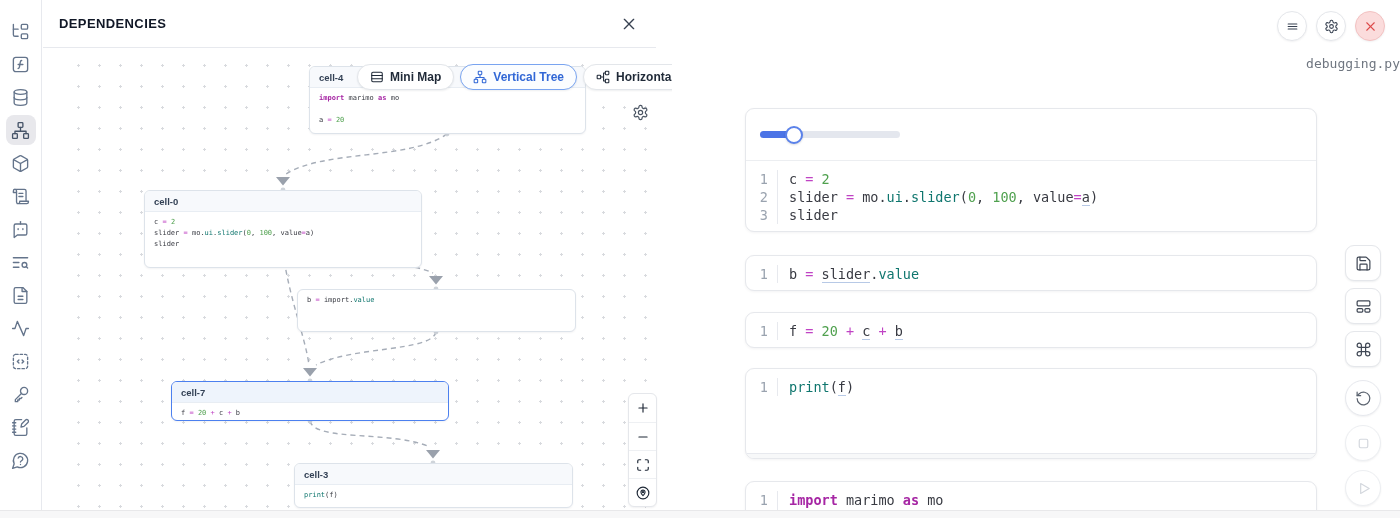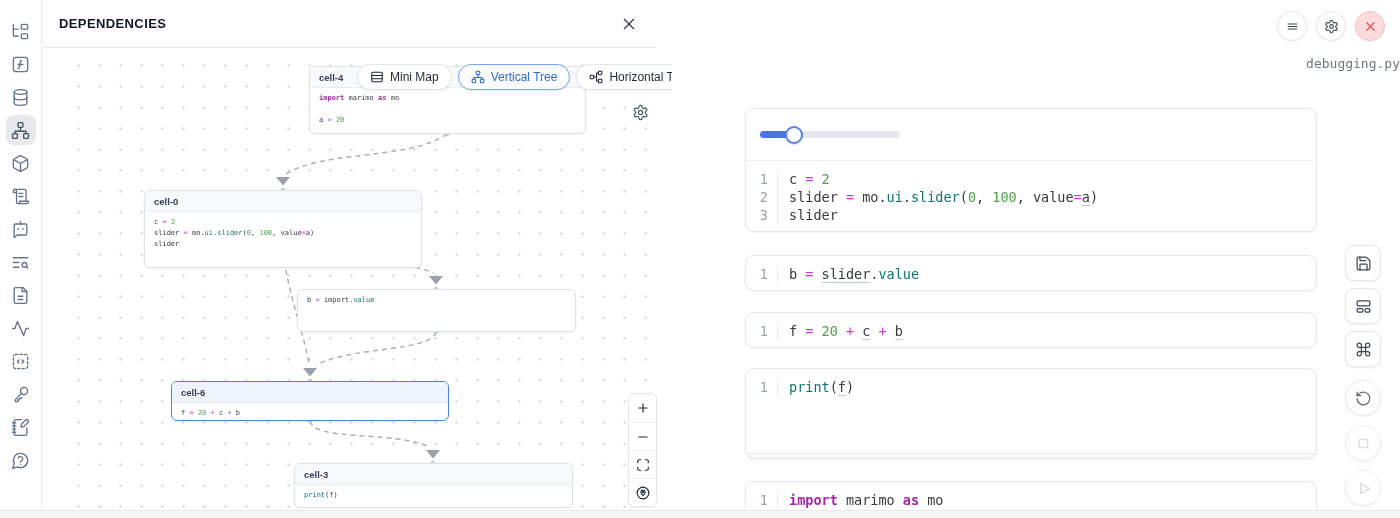--- a/index.html
+++ b/index.html
@@ -37,21 +37,21 @@
   .gnode-h { background:#f7f9fc; border-bottom:1px solid #e8edf3; padding:3px 9px 2px;
              font-size:9.5px; font-weight:700; color:#334155; height:21px; display:flex; align-items:center; }
   .gnode.selected .gnode-h { background:#eef4fc; }
   .gnode-b { padding:5px 9px; font-family:"DejaVu Sans Mono", monospace; font-size:7px;
              line-height:11px; color:#4b5563; }
   .gl { white-space:pre; }
 
   .viewbtns { position:absolute; left:298px; top:16px; display:flex; gap:6px; z-index:5; }
   .vbtn { height:26px; padding:0 12px; border-radius:13px; background:#fff; border:1px solid #e3e6ea;
           box-shadow:0 1px 2px rgba(15,23,42,.07); display:flex; align-items:center; gap:6px;
-          font-size:12px; font-weight:400; color:#1f2937; cursor:pointer; white-space:nowrap;
+          font-size:12px; font-weight:700; color:#1f2937; cursor:pointer; white-space:nowrap;
           font-family:"Liberation Sans", sans-serif; }
   .vbtn svg { width:14px; height:14px; stroke:currentColor; fill:none; stroke-width:1.8;
               stroke-linecap:round; stroke-linejoin:round; }
   .vbtn.active { border:1px solid #79a4f0; color:#3268d6; background:#fbfdff; }
 
   .graph-gear { position:absolute; left:570px; top:53px; width:22px; height:22px; border:none;
                 background:transparent; color:#4b5563; cursor:pointer; z-index:5;
                 display:flex; align-items:center; justify-content:center; }
   .graph-gear svg { width:17px; height:17px; stroke:currentColor; fill:none; stroke-width:1.7;
                     stroke-linecap:round; stroke-linejoin:round; }
@@ -288,21 +288,21 @@
             <div class="gl"><span class="tk-t">slider </span><span class="tk-op">= </span><span class="tk-t">mo.</span><span class="tk-fn">ui</span><span class="tk-t">.</span><span class="tk-fn">slider</span><span class="tk-t">(</span><span class="tk-num">0</span><span class="tk-t">, </span><span class="tk-num">100</span><span class="tk-t">, value</span><span class="tk-op">=</span><span class="tk-t">a)</span></div>
             <div class="gl"><span class="tk-t">slider</span></div>
           </div>
       </div>
       <div class="gnode" style="left:238px;top:241px;width:279px;height:43px">
         <div class="gnode-b">
             <div class="gl"><span class="tk-t">b </span><span class="tk-op">= </span><span class="tk-t">import.</span><span class="tk-fn">value</span></div>
           </div>
       </div>
       <div class="gnode selected" style="left:112px;top:333px;width:278px;height:40px">
-        <div class="gnode-h">cell-6</div>
+        <div class="gnode-h">cell-7</div>
         <div class="gnode-b">
             <div class="gl"><span class="tk-t">f </span><span class="tk-op">= </span><span class="tk-num">20</span><span class="tk-t"> </span><span class="tk-op">+</span><span class="tk-t"> c </span><span class="tk-op">+</span><span class="tk-t"> b</span></div>
           </div>
       </div>
       <div class="gnode" style="left:235px;top:415px;width:279px;height:45px">
         <div class="gnode-h">cell-3</div>
         <div class="gnode-b">
             <div class="gl"><span class="tk-fn">print</span><span class="tk-t">(f)</span></div>
           </div>
       </div>

